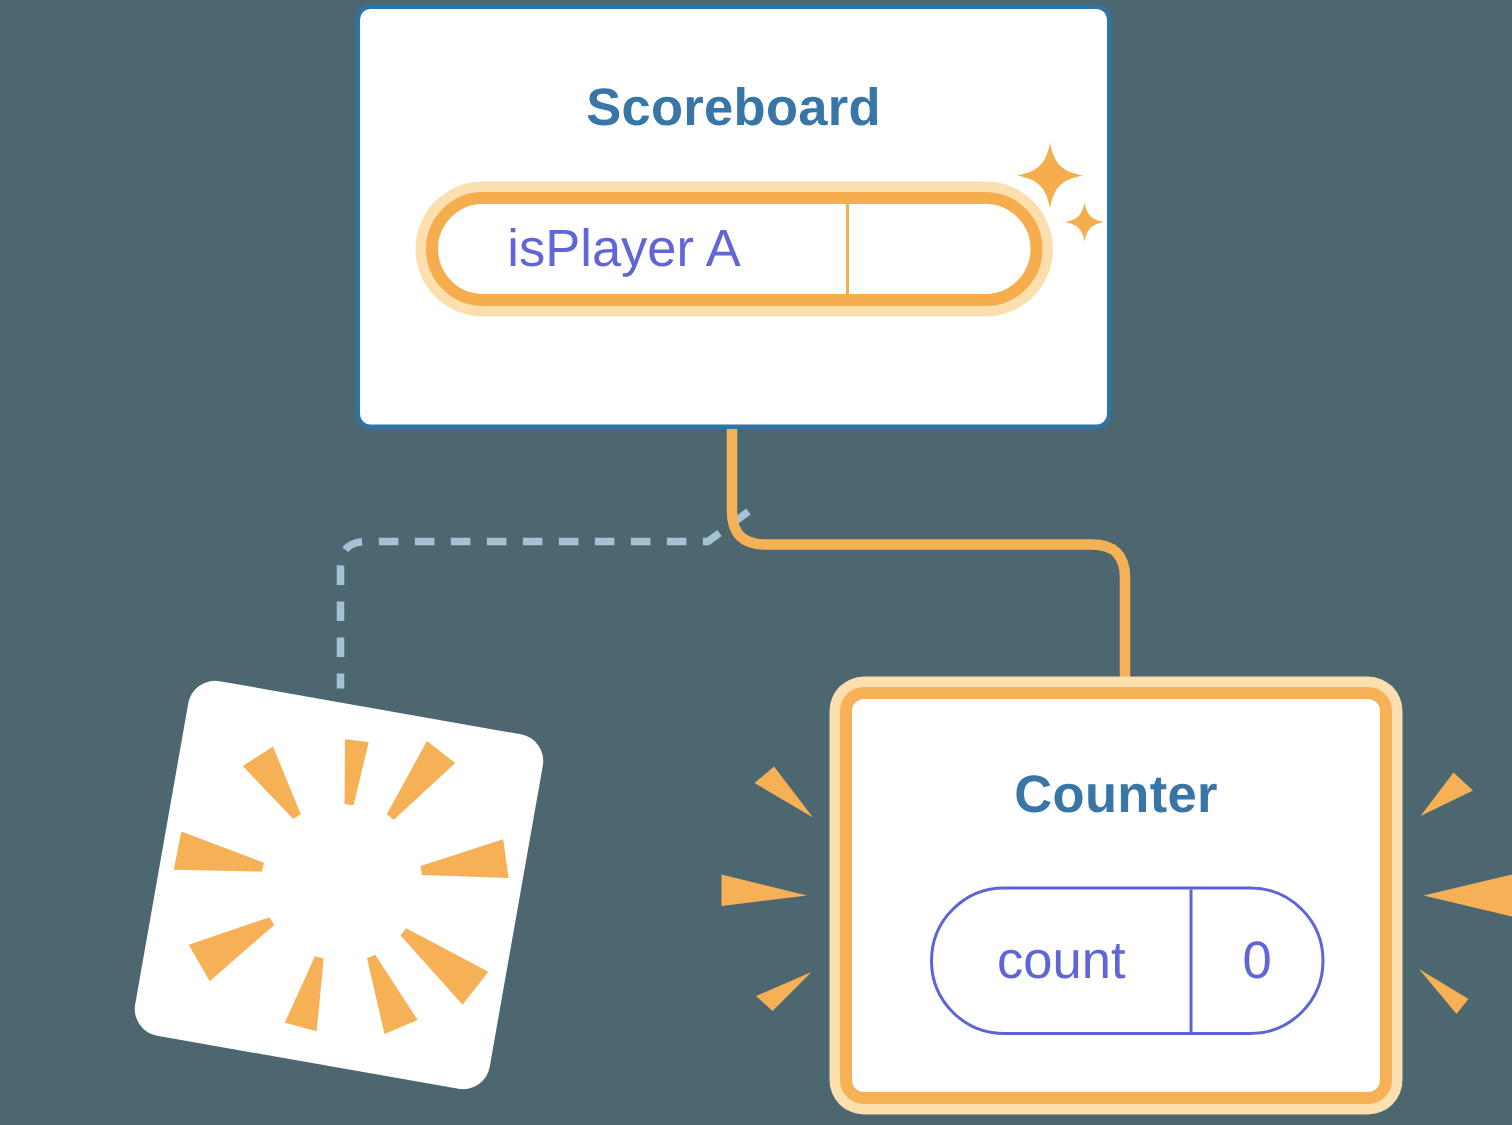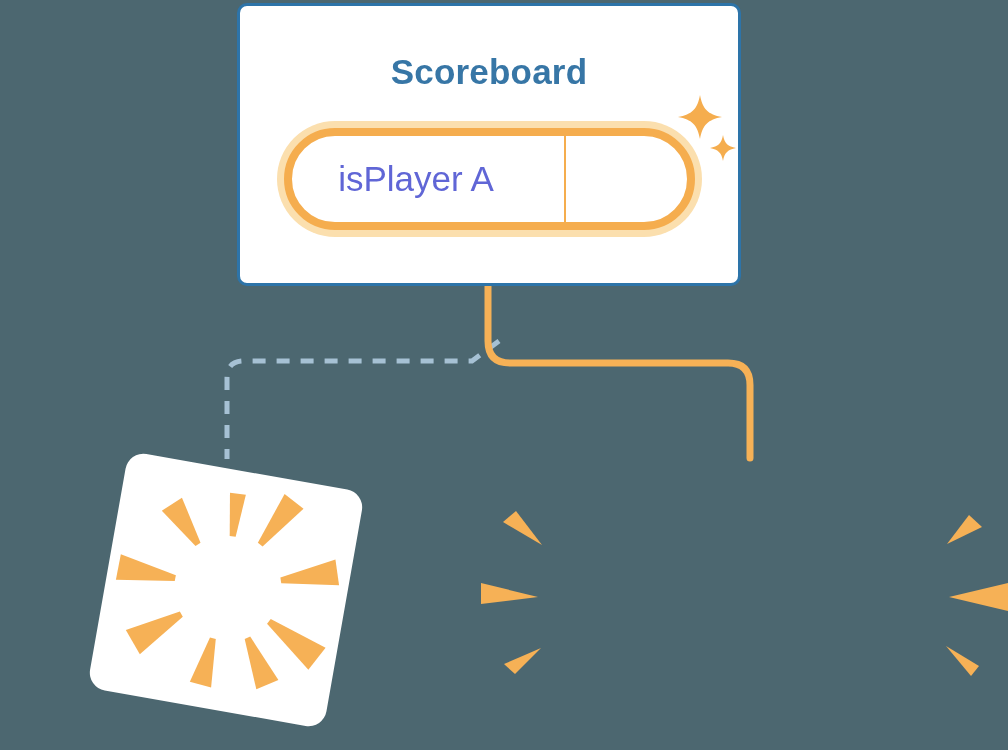--- a/index.html
+++ b/index.html
@@ -38,21 +38,21 @@
   .score-card .card-title{top:46px;}
 
   .state-pill{
     position:absolute;box-sizing:border-box;background:var(--card-bg);
     display:flex;align-items:stretch;border-radius:999px;
   }
   .pill-highlight{
     border:8px solid var(--accent-deep);
     box-shadow:0 0 0 7px var(--accent-halo);
   }
-  .score-card .state-pill{left:44px;top:122px;width:411px;height:102px;gap:24px;}
+  .score-card .state-pill{left:44px;top:122px;width:411px;height:76px;gap:24px;}
   .pill-cell{
     display:flex;align-items:center;justify-content:center;
     font-size:35px;color:var(--state-text);
   }
   .score-card .pill-key{width:248px;}
   .score-card .pill-value{flex:1;font-weight:700;}
   .pill-divider{width:2px;background:var(--accent-deep);}
 
   
   .counter-card{
@@ -123,14 +123,22 @@
       <div class="pill-cell pill-key">isPlayer A</div>
       <div class="pill-divider"></div>
     </div>
   </div>
 
   <svg class="layer" style="left:670px;top:85px;" width="90" height="95" viewBox="0 0 90 95">
     <path d="M30 10 C32.5 24 38 29.5 52 32 C38 34.5 32.5 40 30 54 C27.5 40 22 34.5 8 32 C22 29.5 27.5 24 30 10 Z" style="fill:var(--accent-deep);"></path>
     <path d="M53 50 C54.5 58.5 58 61.5 66 63 C58 64.5 54.5 67.5 53 76 C51.5 67.5 48 64.5 40 63 C48 61.5 51.5 58.5 53 50 Z" style="fill:var(--accent-deep);"></path>
   </svg>
 
+  <div class="counter-card">
+    <div class="card-title">Counter</div>
+    <div class="state-pill">
+      <div class="pill-cell pill-key">count</div>
+      <div class="pill-divider"></div>
+      <div class="pill-cell pill-value">0</div>
+    </div>
+  </div>
 
 </div>
 
 </body></html>

